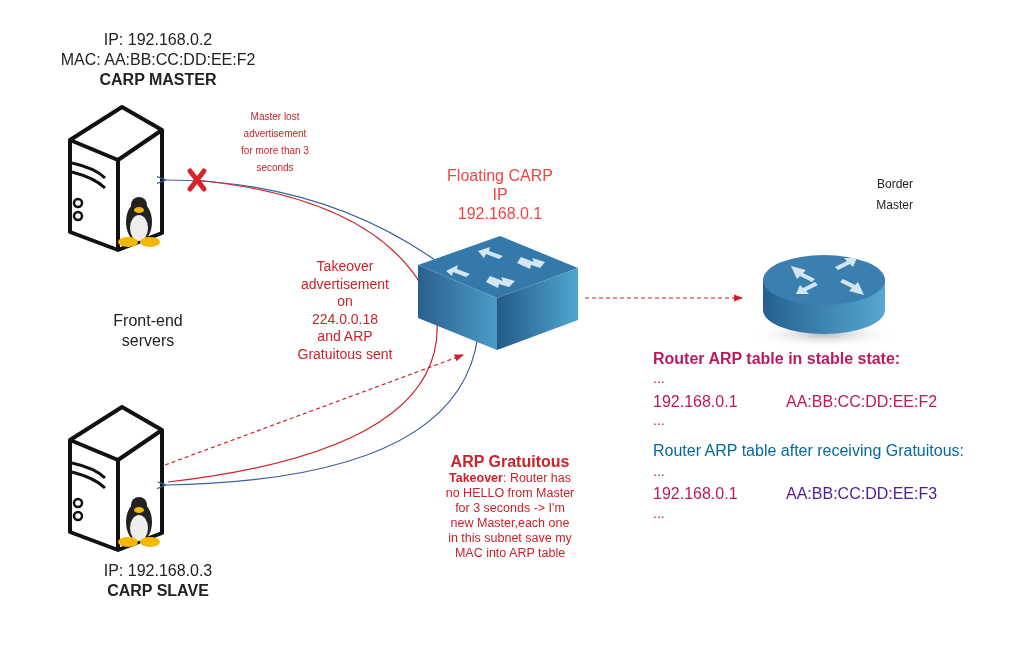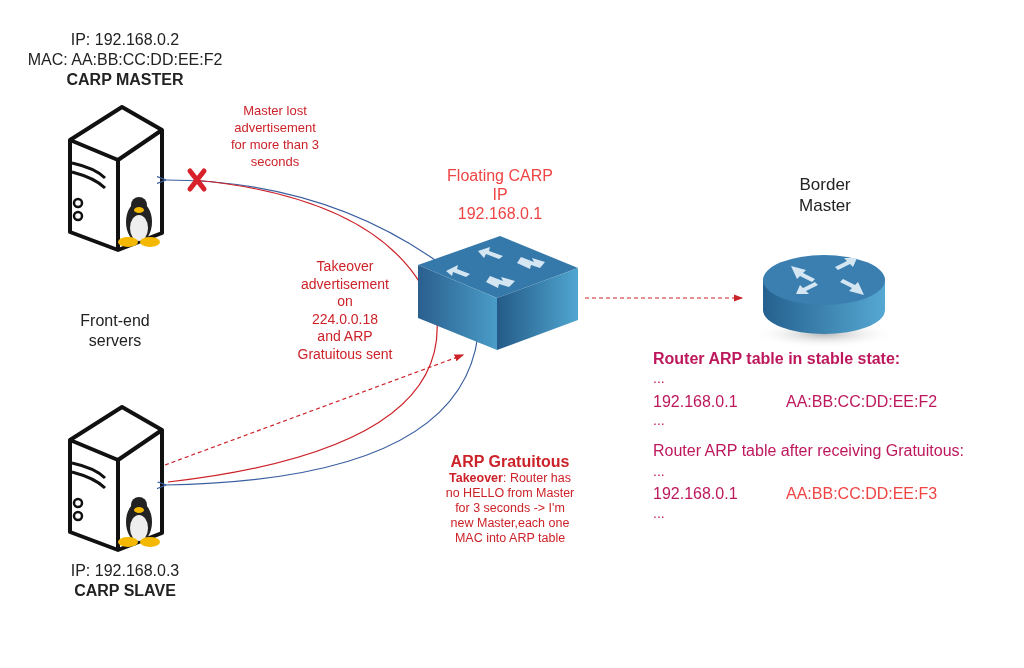--- a/index.html
+++ b/index.html
@@ -1,18 +1,18 @@
 <!DOCTYPE html>
 <html><head>
 <meta charset="utf-8">
 <style>
   html, body { margin:0; padding:0; background:#ffffff; }
   body { width:1024px; height:668px; position:relative; overflow:hidden; font-family:"Liberation Sans", sans-serif; }
   .lbl { position:absolute; text-align:center; line-height:1.25; }
-  .black { color:#222222; }
+  .black { color:#222222;padding-left:33px; }
   .red { color:#cc2229; }
   .blue { color:#ef4444; }
   .b { font-weight:bold; }
   svg.canvas { position:absolute; left:0; top:0; }
   .row { position:absolute; font-size:16px; color:#be185d; white-space:nowrap; }
 </style>
 </head>
 <body>
 
 <svg class="canvas" width="1024" height="668">
@@ -122,21 +122,21 @@
 <div class="lbl black" style="left:0;top:561px;width:250px;font-size:16px;">
   <div>IP: 192.168.0.3</div>
   <div class="b">CARP SLAVE</div>
 </div>
 
 <div class="lbl black" style="left:50px;top:311px;width:130px;font-size:16px;">
   <div>Front-end</div>
   <div>servers</div>
 </div>
 
-<div class="lbl red" style="left:205px;top:102px;width:140px;font-size:13px;line-height:17px;text-align:center;">
+<div class="lbl red" style="left:205px;top:108px;width:140px;font-size:10px;line-height:17px;text-align:center;">
   <div>Master lost</div>
   <div>advertisement</div>
   <div>for more than 3</div>
   <div>seconds</div>
 </div>
 
 <div class="lbl red" style="left:270px;top:258px;width:150px;font-size:14px;line-height:17.5px;">
   <div>Takeover</div>
   <div>advertisement</div>
   <div>on</div>
@@ -144,36 +144,37 @@
   <div>and ARP</div>
   <div>Gratuitous sent</div>
 </div>
 
 <div class="lbl blue" style="left:420px;top:166px;width:160px;font-size:16px;line-height:19px;">
   <div>Floating CARP</div>
   <div>IP</div>
   <div>192.168.0.1</div>
 </div>
 
-<div class="lbl black" style="left:770px;top:174px;width:110px;font-size:17px;line-height:21px;">
+<div class="lbl black" style="left:770px;top:174px;width:110px;font-size:12px;line-height:21px;text-align:right;">
   <div>Border</div>
   <div>Master</div>
 </div>
 
 <div class="lbl red" style="left:405px;top:443px;width:210px;font-size:12.5px;line-height:15px;">
   <div class="b" style="font-size:16px;line-height:19px;margin-top:9px;">ARP Gratuitous</div>
   <div><span class="b">Takeover</span><span>: Router has</span></div>
   <div>no HELLO from Master</div>
   <div>for 3 seconds -&gt; I'm</div>
   <div>new Master,each one</div>
+  <div>in this subnet save my</div>
   <div>MAC into ARP table</div>
 </div>
 
 <div class="row b" style="left:653px;top:350px;">Router ARP table in stable state:</div>
 <div class="row" style="left:653px;top:370px;font-size:14px;">...</div>
 <div class="row" style="left:653px;top:393px;">192.168.0.1</div>
 <div class="row" style="left:786px;top:393px;">AA:BB:CC:DD:EE:F2</div>
 <div class="row" style="left:653px;top:412px;font-size:14px;">...</div>
-<div class="row red" style="left:653px;top:442px;color:#be185d;">Router ARP table after receiving Gratuitous:</div>
+<div class="row red" style="left:653px;top:442px;color:#0369a1;">Router ARP table after receiving Gratuitous:</div>
 <div class="row" style="left:653px;top:463px;font-size:14px;">...</div>
 <div class="row" style="left:653px;top:485px;">192.168.0.1</div>
-<div class="row" style="left:786px;top:485px;color:#ef4444;">AA:BB:CC:DD:EE:F3</div>
+<div class="row" style="left:786px;top:485px;color:#4c1d95;">AA:BB:CC:DD:EE:F3</div>
 <div class="row" style="left:653px;top:505px;font-size:14px;">...</div>
 
 </body></html>

